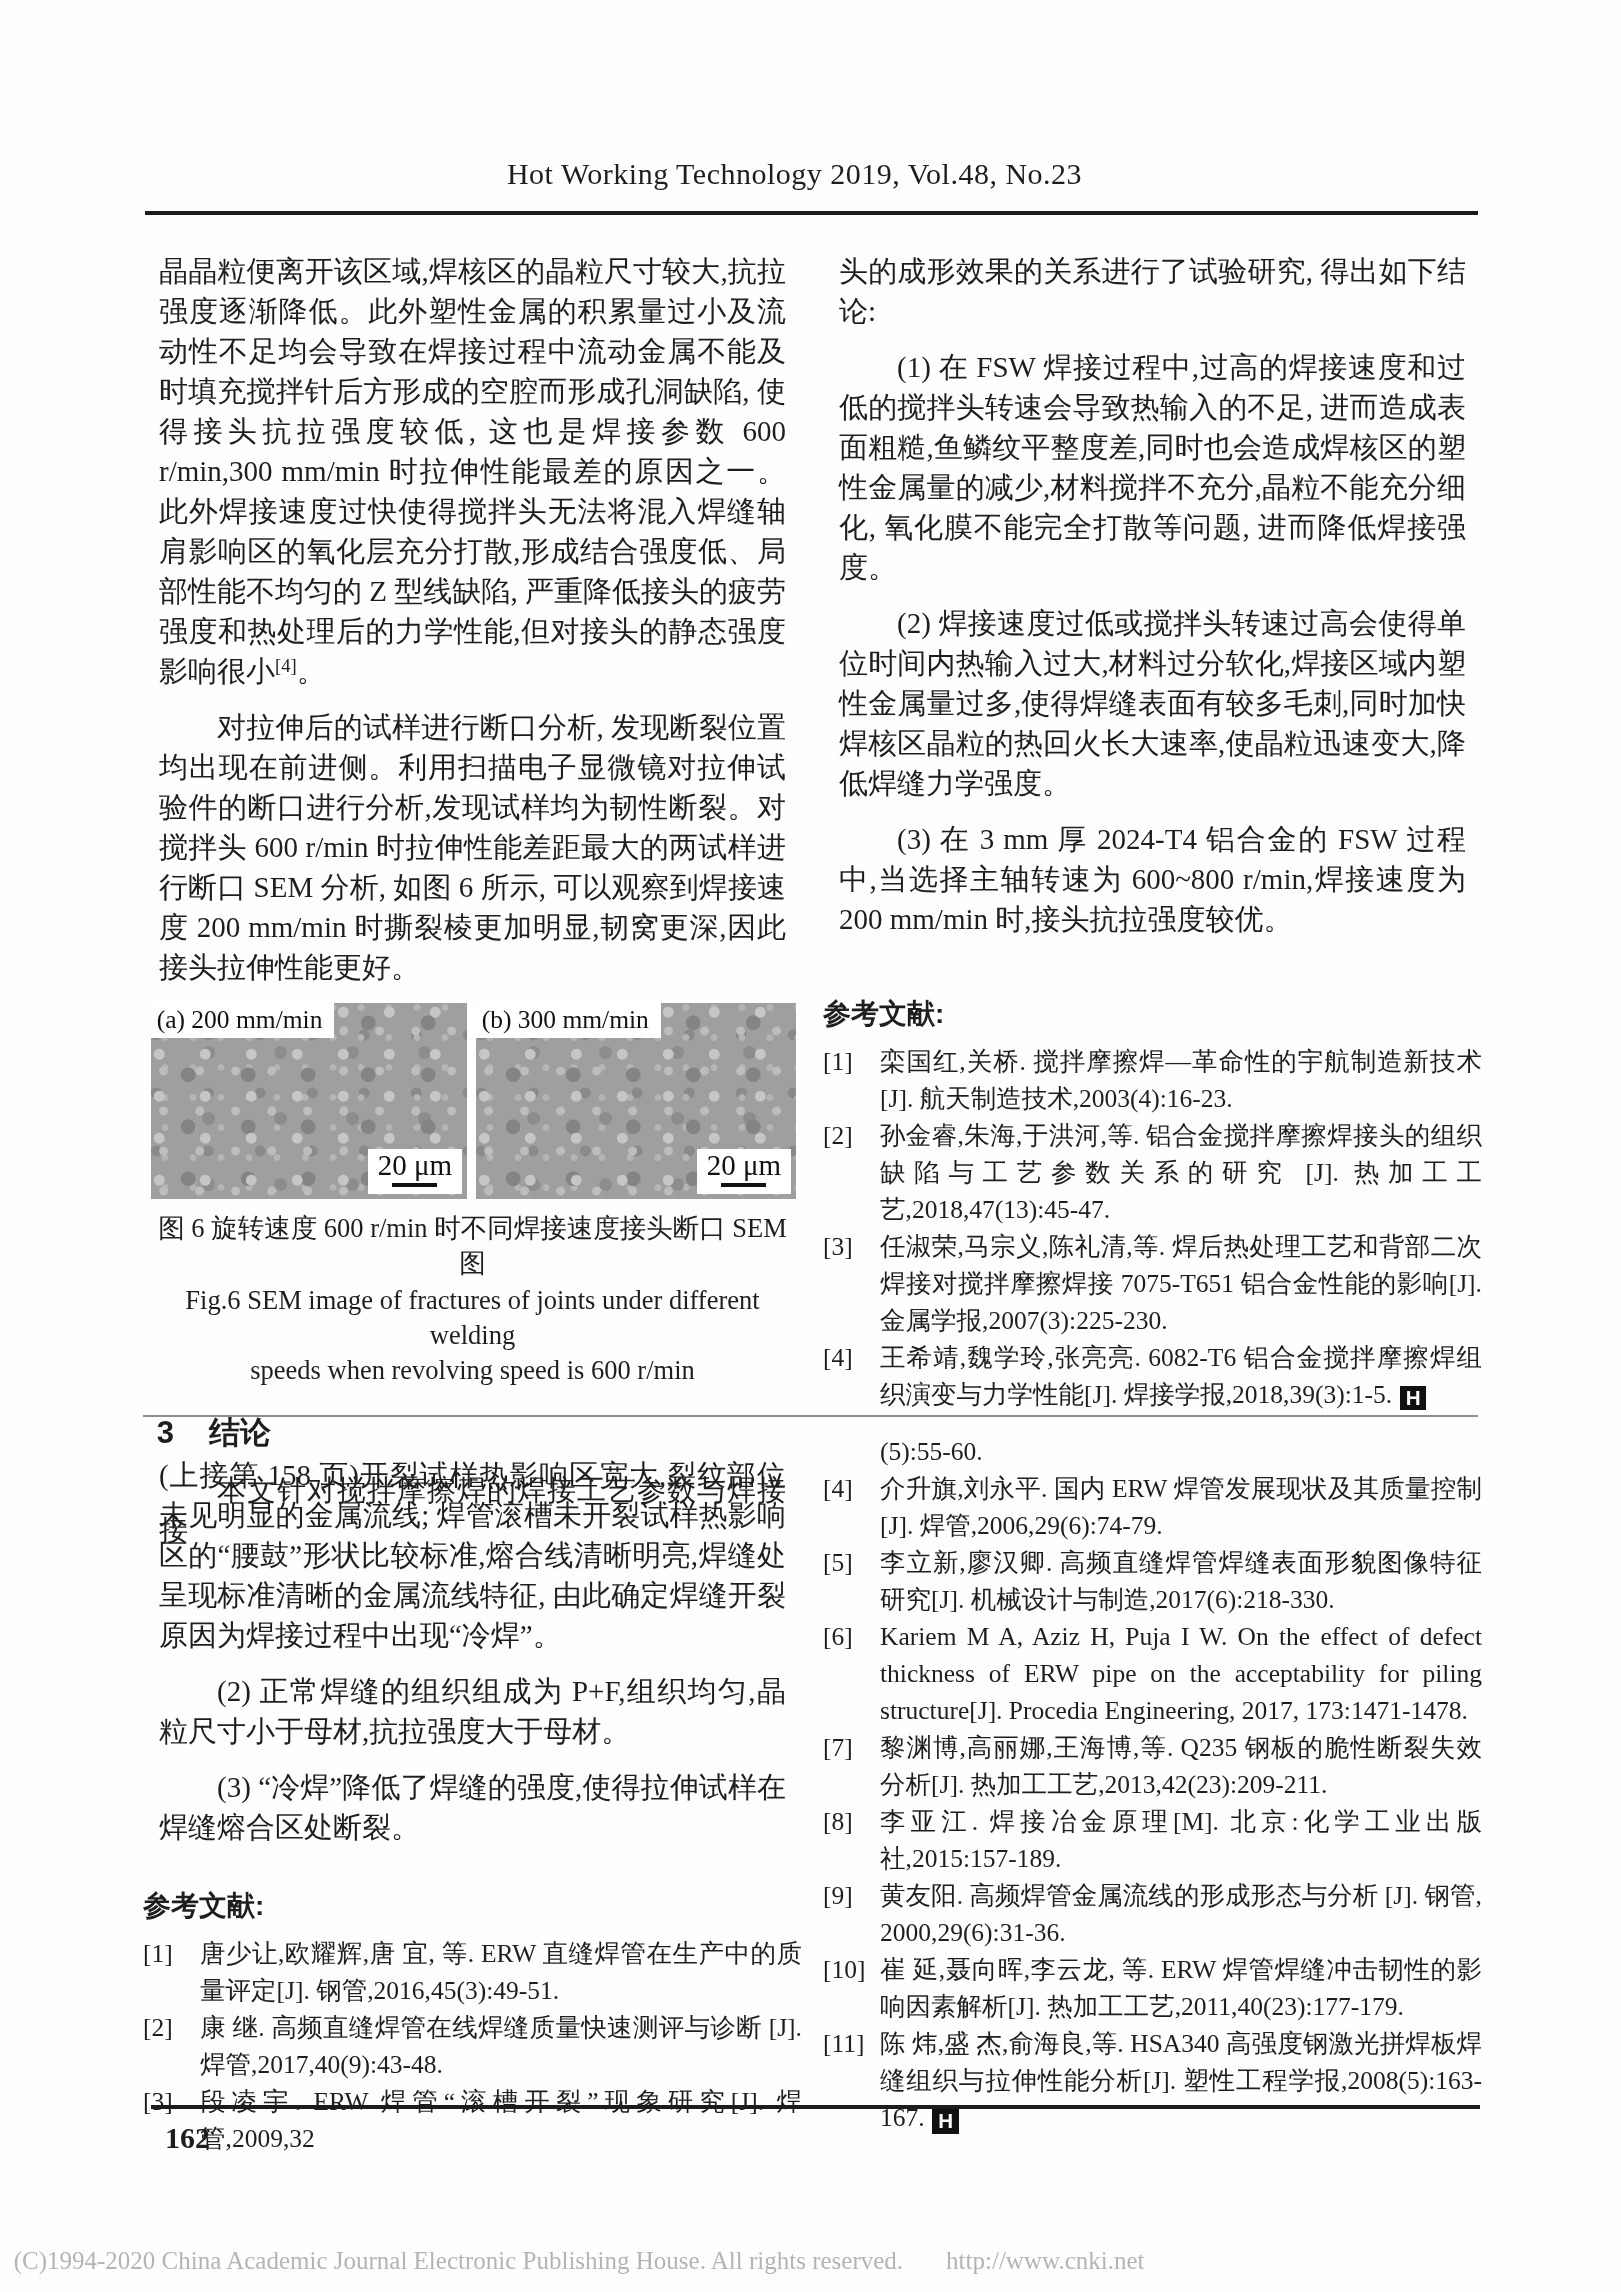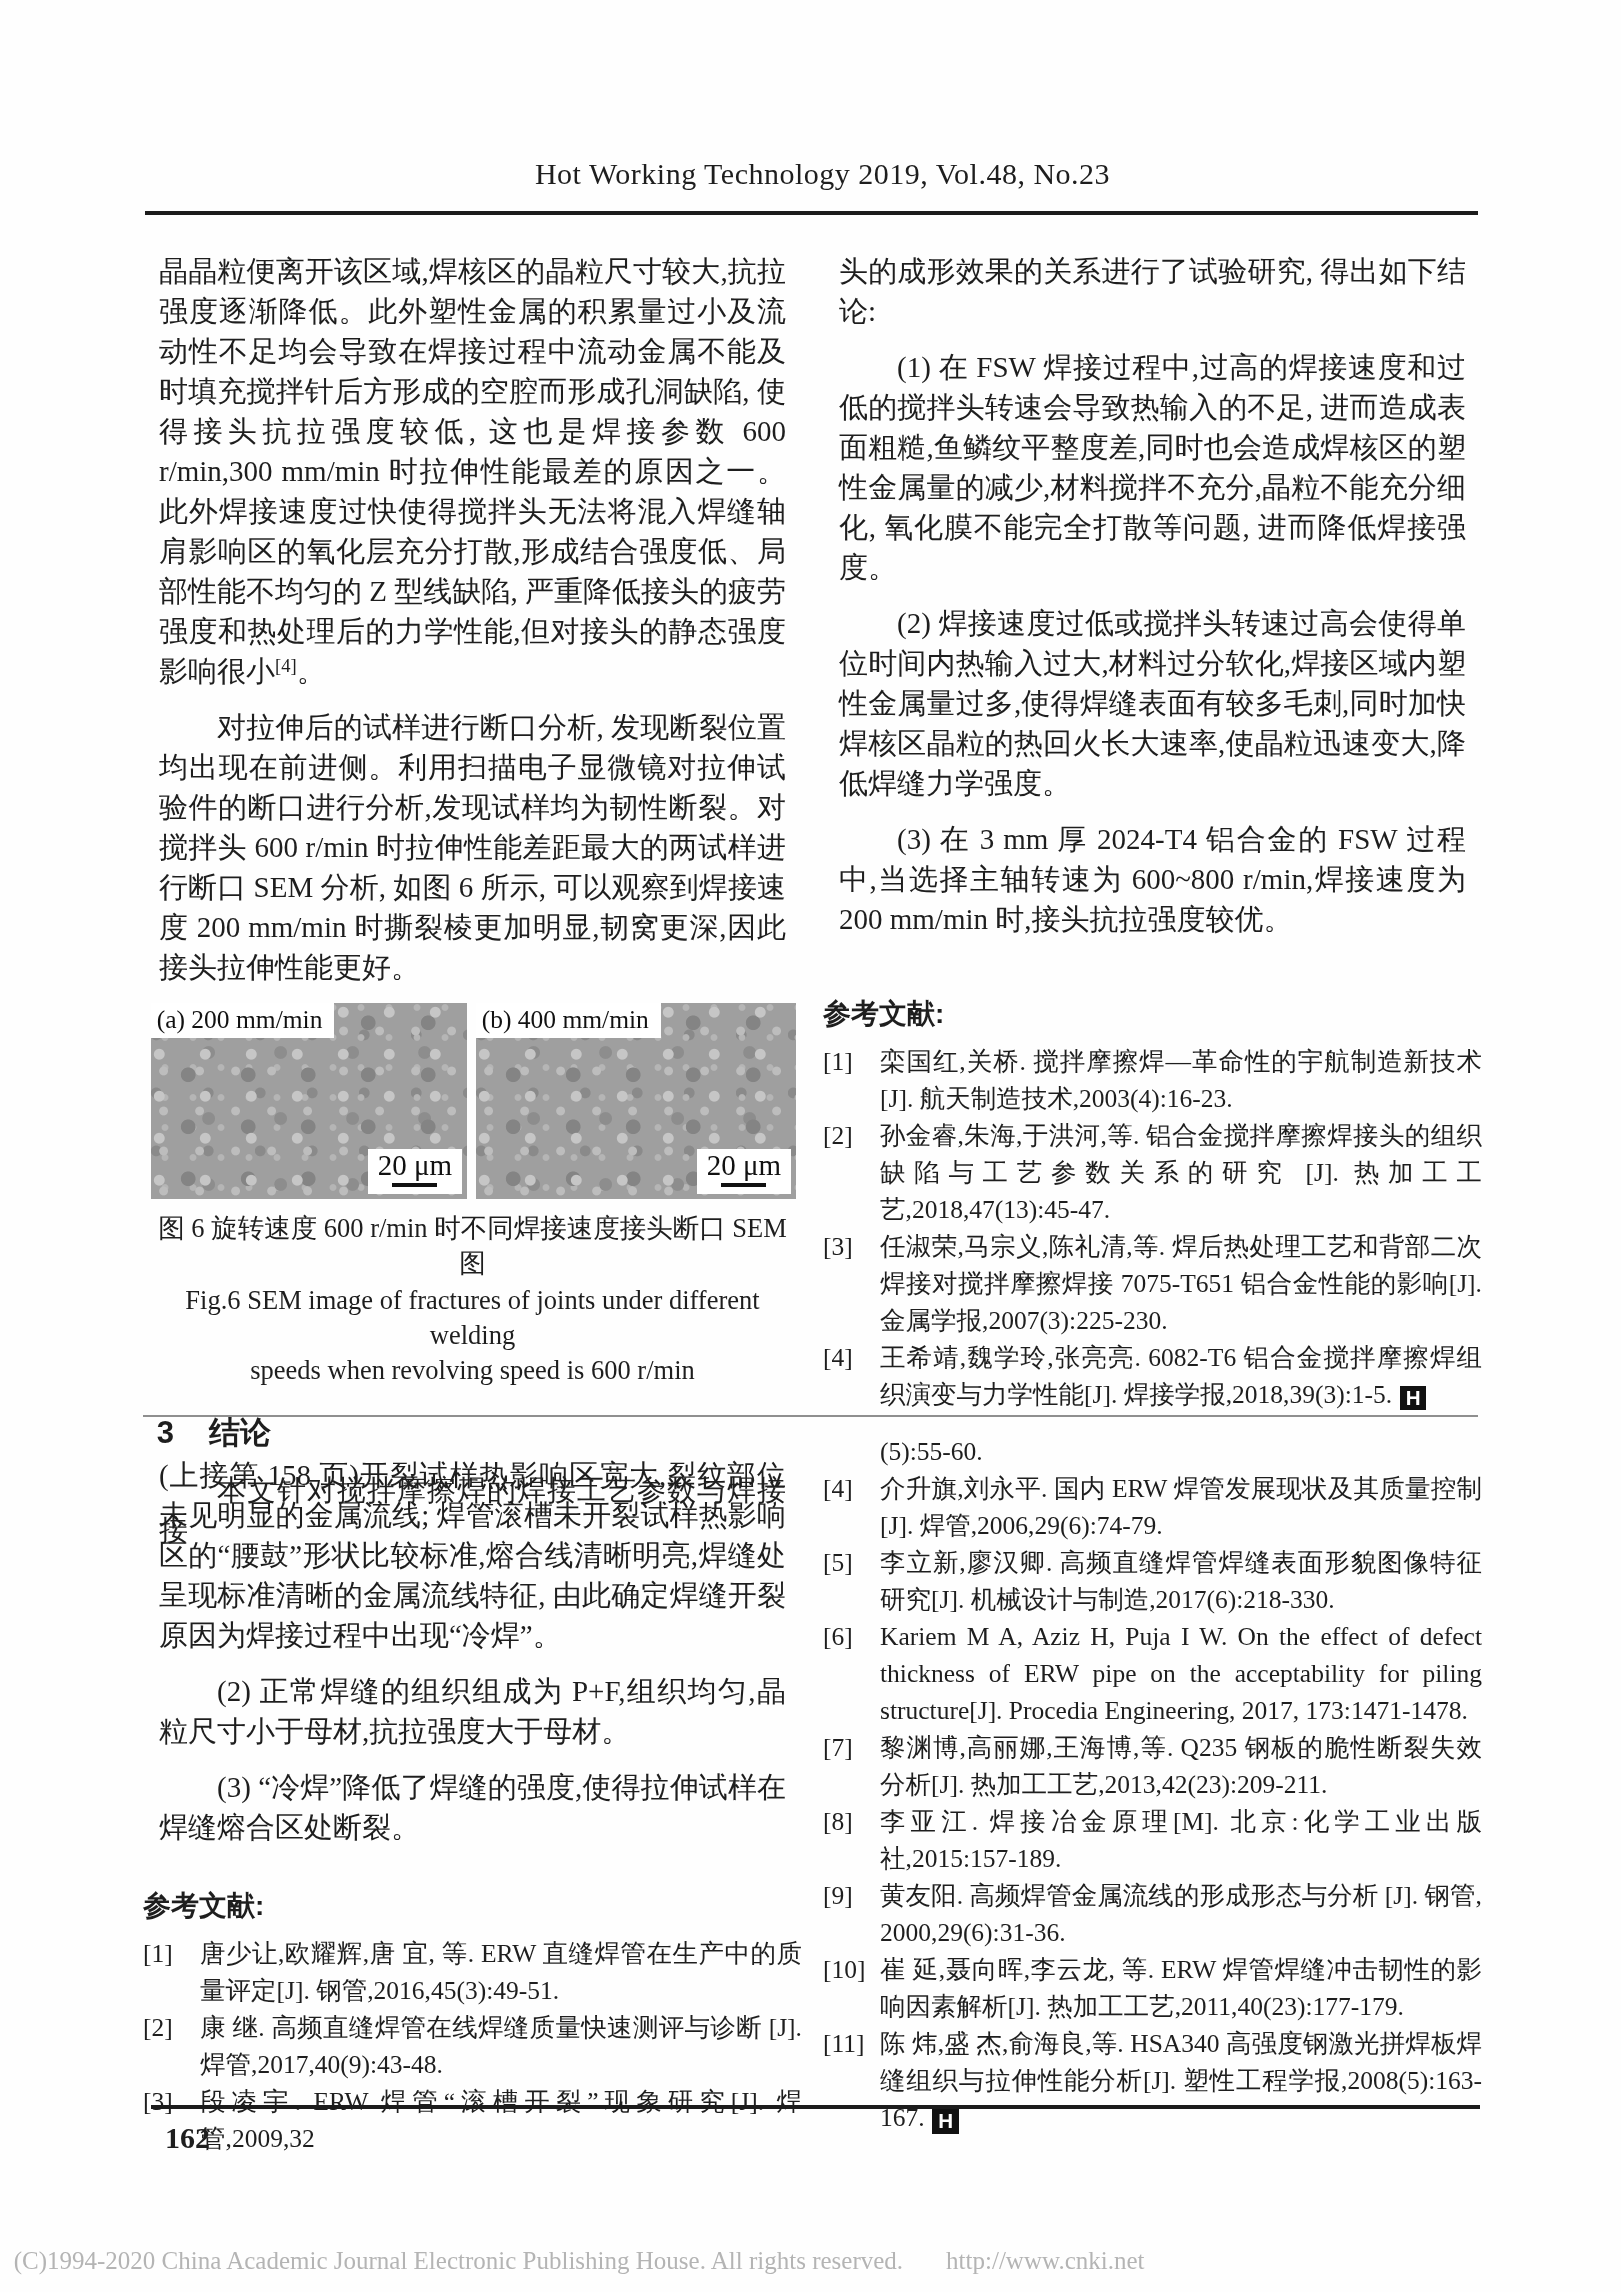--- a/index.html
+++ b/index.html
@@ -3,21 +3,21 @@
 <meta charset="utf-8">
 <title>Hot Working Technology p.162</title>
 <style>
   html,body { margin:0; padding:0; background:#ffffff; }
   .page {
     position:relative; width:1621px; height:2293px; background:#fefefe;
     font-family:"Liberation Serif","DejaVu Serif",serif; color:#1e1e1e;
     overflow:hidden;
   }
   .journal-header {
-    position:absolute; top:157px; left:156px; width:1333px;
+    position:absolute; top:157px; left:128px; width:1333px;
     text-align:center; font-size:30px; letter-spacing:0.5px;
   }
   .rule-top    { position:absolute; top:211px;  left:145px; width:1333px; height:3.9px; background:#1c1c1c; }
   .mid-rule    { position:absolute; top:1415px; left:143px; width:1335px; height:2px; background:#8f8f8f; }
   .rule-bottom { position:absolute; top:2105px; left:151px; width:1329px; height:3.9px; background:#1c1c1c; }
 
   .col { position:absolute; width:659px; text-align:justify; }
   .col-upper-left  { left:143px; top:235px; }
   .col-upper-right { left:823px; top:235px; }
   .col-lower-left  { left:143px; top:1439px; }
@@ -101,21 +101,21 @@
 
     <div class="figure-row">
       <div class="sem-panel sem-a">
         <div class="panel-label">(a) 200 mm/min</div>
         <div class="scale-box">
           <span>20 μm</span>
           <div class="scale-bar"></div>
         </div>
       </div>
       <div class="sem-panel sem-b">
-        <div class="panel-label">(b) 400 mm/min</div>
+        <div class="panel-label">(b) 300 mm/min</div>
         <div class="scale-box">
           <span>20 μm</span>
           <div class="scale-bar"></div>
         </div>
       </div>
     </div>
     <p class="fig-caption">图 6  旋转速度 600 r/min 时不同焊接速度接头断口 SEM 图</p>
     <p class="fig-caption fig-caption-en"><span>Fig.6  SEM image of fractures of joints under different welding</span><br><span>speeds when revolving speed is 600 r/min</span></p>
 
     <div class="section-heading"><span class="sec-no">3</span><span>结论</span></div>

